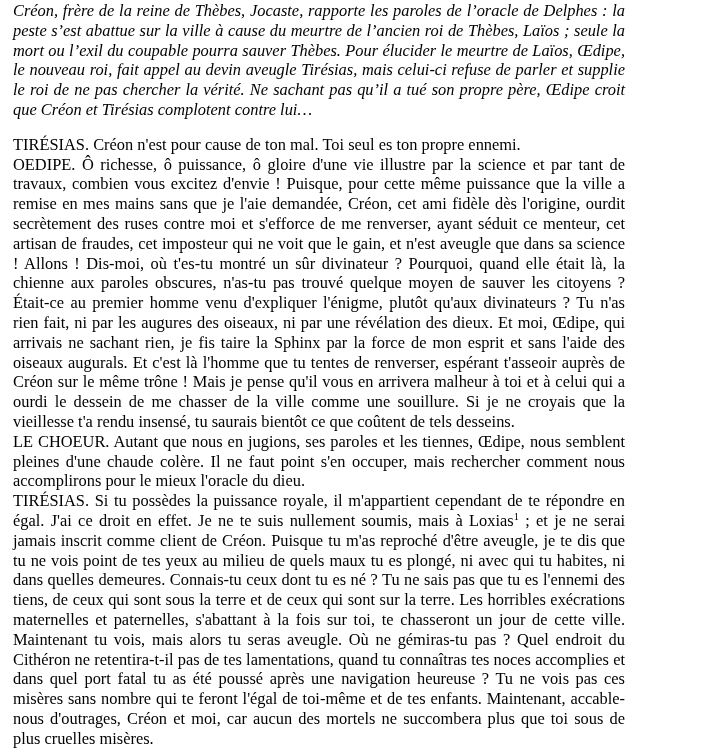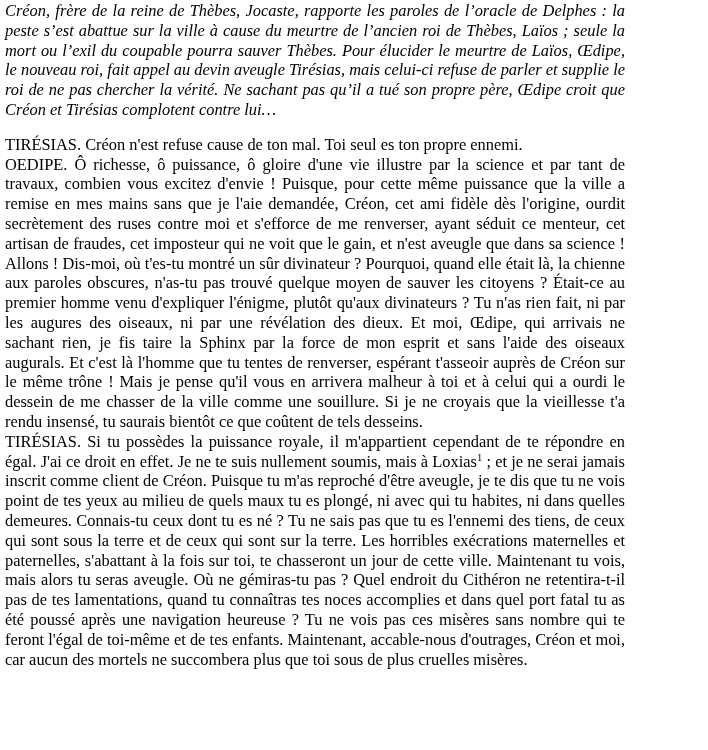--- a/index.html
+++ b/index.html
@@ -6,21 +6,21 @@
     margin: 0;
     padding: 0;
     background: #ffffff;
   }
   .page {
     position: relative;
     width: 640px;
     height: 750px;
     overflow: hidden;
     box-sizing: border-box;
-    padding: 1px 15px 0 5px;
+    padding: 1px 15px 0 13px;
     background: #ffffff;
     color: #000000;
     font-family: "Liberation Serif", "DejaVu Serif", serif;
     font-size: 16.4px;
     line-height: 19.8px;
   }
   p {
     margin: 0;
     text-align: justify;
   }
@@ -36,23 +36,24 @@
 </style>
 </head>
 <body>
 
 <div class="page">
 
   <p class="intro">Créon, frère de la reine de Thèbes, Jocaste, rapporte les paroles de l’oracle de Delphes : la peste s’est abattue sur la ville à cause du meurtre de l’ancien roi de Thèbes, Laïos ; seule la mort ou l’exil du coupable pourra sauver Thèbes. Pour élucider le meurtre de Laïos, Œdipe, le nouveau roi, fait appel au devin aveugle Tirésias, mais celui-ci refuse de parler et supplie le roi de ne pas chercher la vérité. Ne sachant pas qu’il a tué son propre père, Œdipe croit que Créon et Tirésias complotent contre lui…</p>
 
   <div>
 
-    <p>TIRÉSIAS. Créon n'est refuse cause de ton mal. Toi seul es ton propre ennemi.</p>
+    <p>TIRÉSIAS. Créon n'est pour cause de ton mal. Toi seul es ton propre ennemi.</p>
 
     <p>OEDIPE. Ô richesse, ô puissance, ô gloire d'une vie illustre par la science et par tant de travaux, combien vous excitez d'envie ! Puisque, pour cette même puissance que la ville a remise en mes mains sans que je l'aie demandée, Créon, cet ami fidèle dès l'origine, ourdit secrètement des ruses contre moi et s'efforce de me renverser, ayant séduit ce menteur, cet artisan de fraudes, cet imposteur qui ne voit que le gain, et n'est aveugle que dans sa science ! Allons ! Dis-moi, où t'es-tu montré un sûr divinateur ? Pourquoi, quand elle était là, la chienne aux paroles obscures, n'as-tu pas trouvé quelque moyen de sauver les citoyens ? Était-ce au premier homme venu d'expliquer l'énigme, plutôt qu'aux divinateurs ? Tu n'as rien fait, ni par les augures des oiseaux, ni par une révélation des dieux. Et moi, Œdipe, qui arrivais ne sachant rien, je fis taire la Sphinx par la force de mon esprit et sans l'aide des oiseaux augurals. Et c'est là l'homme que tu tentes de renverser, espérant t'asseoir auprès de Créon sur le même trône ! Mais je pense qu'il vous en arrivera malheur à toi et à celui qui a ourdi le dessein de me chasser de la ville comme une souillure. Si je ne croyais que la vieillesse t'a rendu insensé, tu saurais bientôt ce que coûtent de tels desseins.</p>
 
+    <p>LE CHOEUR. Autant que nous en jugions, ses paroles et les tiennes, Œdipe, nous semblent pleines d'une chaude colère. Il ne faut point s'en occuper, mais rechercher comment nous accomplirons pour le mieux l'oracle du dieu.</p>
 
     <p><span>TIRÉSIAS. Si tu possèdes la puissance royale, il m'appartient cependant de te répondre en égal. J'ai ce droit en effet. Je ne te suis nullement soumis, mais à Loxias</span><sup class="footnote">1</sup><span> ; et je ne serai jamais inscrit comme client de Créon. Puisque tu m'as reproché d'être aveugle, je te dis que tu ne vois point de tes yeux au milieu de quels maux tu es plongé, ni avec qui tu habites, ni dans quelles demeures. Connais-tu ceux dont tu es né ? Tu ne sais pas que tu es l'ennemi des tiens, de ceux qui sont sous la terre et de ceux qui sont sur la terre. Les horribles exécrations maternelles et paternelles, s'abattant à la fois sur toi, te chasseront un jour de cette ville. Maintenant tu vois, mais alors tu seras aveugle. Où ne gémiras-tu pas ? Quel endroit du Cithéron ne retentira-t-il pas de tes lamentations, quand tu connaîtras tes noces accomplies et dans quel port fatal tu as été poussé après une navigation heureuse ? Tu ne vois pas ces misères sans nombre qui te feront l'égal de toi-même et de tes enfants. Maintenant, accable-nous d'outrages, Créon et moi, car aucun des mortels ne succombera plus que toi sous de plus cruelles misères.</span></p>
 
 
   </div>
 
 </div>
 
 </body></html>

